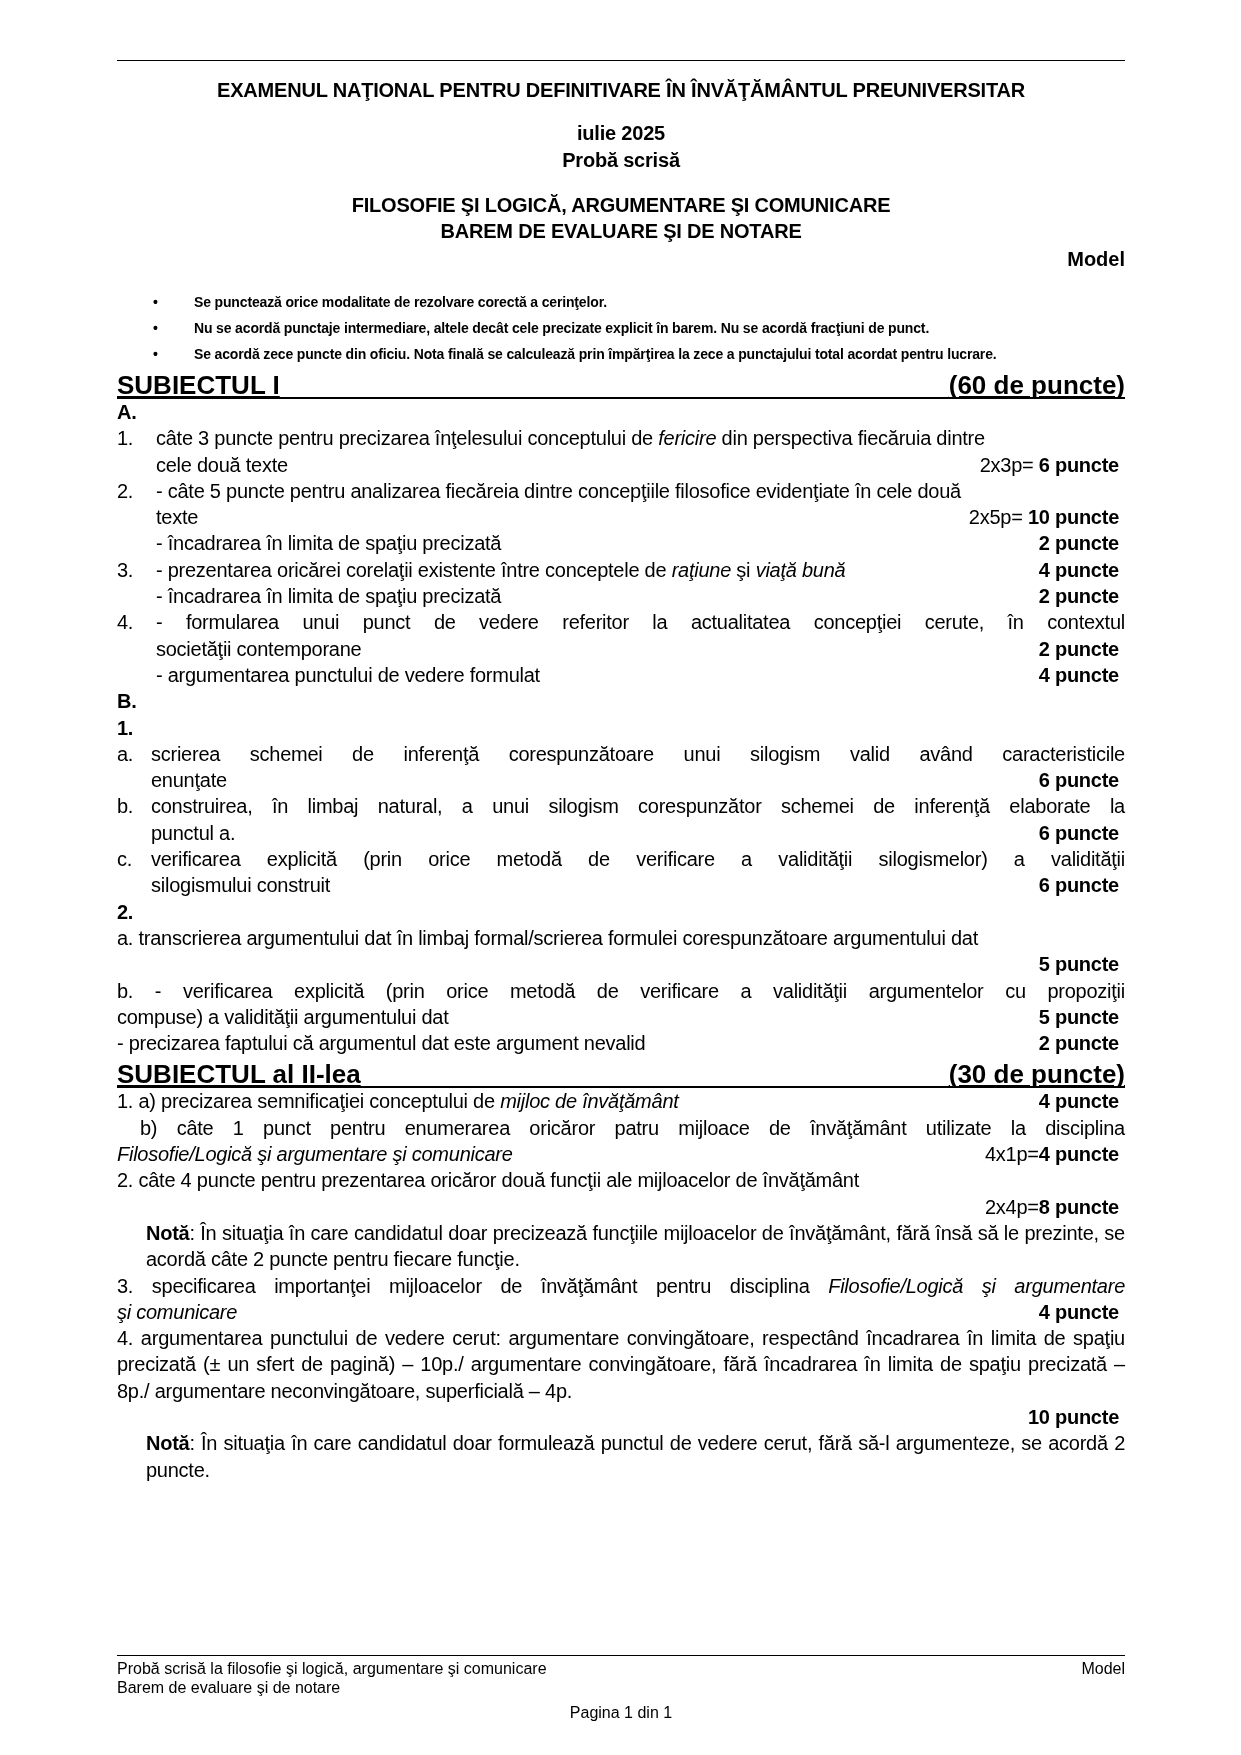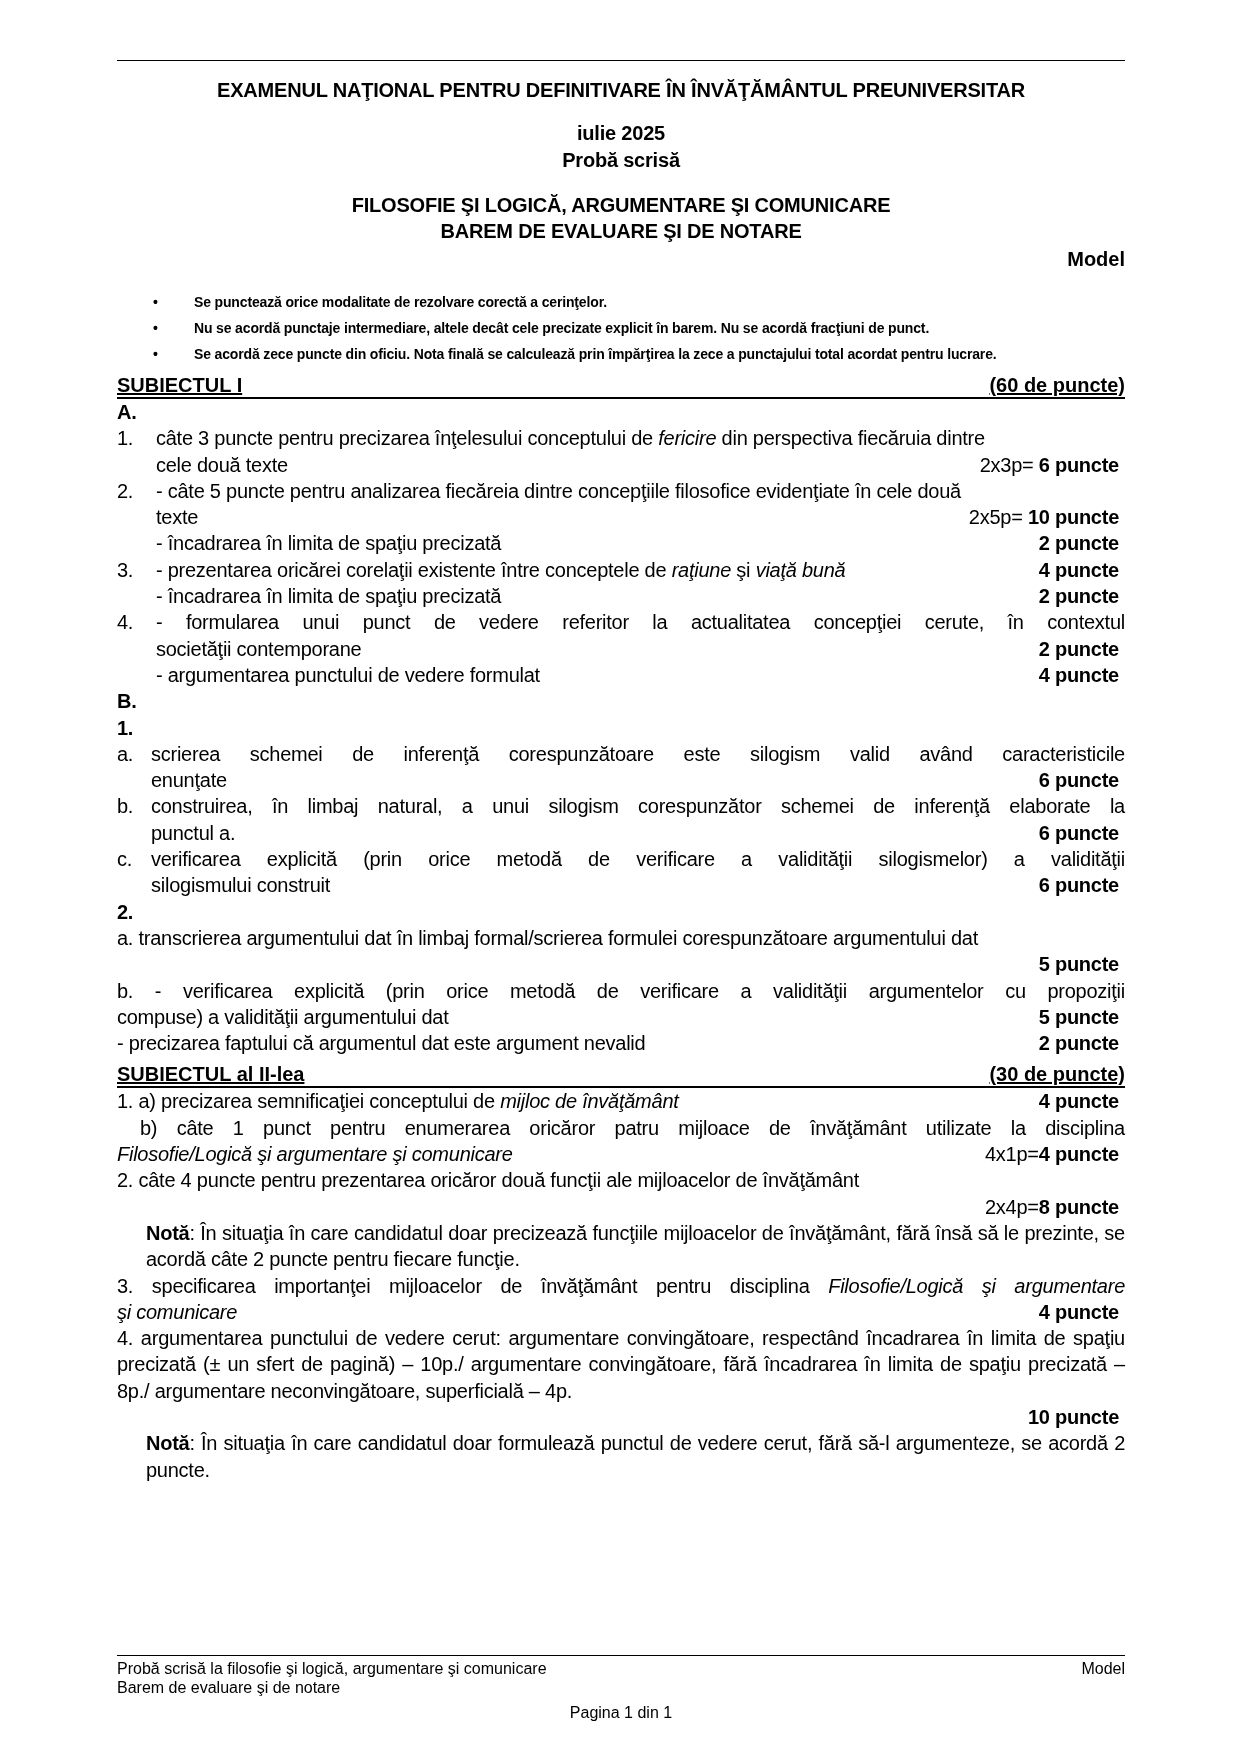--- a/index.html
+++ b/index.html
@@ -10,21 +10,21 @@
   .hdr-rule { border-top:1.5px solid #000; margin-top:2px; }
   .title { text-align:center; font-weight:bold; font-size:20px; letter-spacing:-0.2px; }
   .t1 { margin-top:18px; }
   .t2 { margin-top:20px; }
   .t3 { margin-top:4px; }
   .t4 { margin-top:20px; line-height:26px; }
   .model { text-align:right; font-weight:bold; font-size:20px; margin-top:4px; }
   ul.rules { margin:18px 0 0 0; padding-left:0; list-style:none; font-weight:bold; font-size:14px; line-height:26px; }
   ul.rules li { position:relative; padding-left:77px; text-align:justify; letter-spacing:-0.15px; }
   ul.rules li::before { content:"•"; position:absolute; left:36px; top:0; }
-  .sec { display:flex; justify-content:space-between; font-weight:bold; font-size:20px; line-height:24px;
+  .sec { display:flex; justify-content:space-between; font-weight:bold; font-size:26px; line-height:24px;
          border-bottom:2px solid #000; margin-top:6px; }
   .sec span { text-decoration:underline; }
   .body { font-size:20px; line-height:26.3px; letter-spacing:-0.25px; }
   .row { display:flex; justify-content:space-between; }
   .row .pts { font-weight:normal; white-space:nowrap; padding-right:6px;text-align:right; }
   .pts b { font-weight:bold; }
   .item { display:flex; }
   .num { width:39px; flex:none; }
   .content { flex:1; }
   .just { text-align:justify; text-align-last:left; }
@@ -119,21 +119,21 @@
           </div>
       </div>
     </div>
 
     <div class="bold">B.</div>
     <div class="bold">1.</div>
 
     <div class="item">
       <div class="num" style="width:34px">a.</div>
       <div class="content">
-        <div class="just" style="text-align-last:justify;">scrierea schemei de inferenţă corespunzătoare este silogism valid având caracteristicile</div>
+        <div class="just" style="text-align-last:justify;">scrierea schemei de inferenţă corespunzătoare unui silogism valid având caracteristicile</div>
         <div class="row">
             <span>enunţate</span>
             <span class="pts"><b>6 puncte</b></span>
           </div>
       </div>
     </div>
     <div class="item">
       <div class="num" style="width:34px">b.</div>
       <div class="content">
         <div class="just" style="text-align-last:justify;">construirea, în limbaj natural, a unui silogism corespunzător schemei de inferenţă elaborate la</div>

